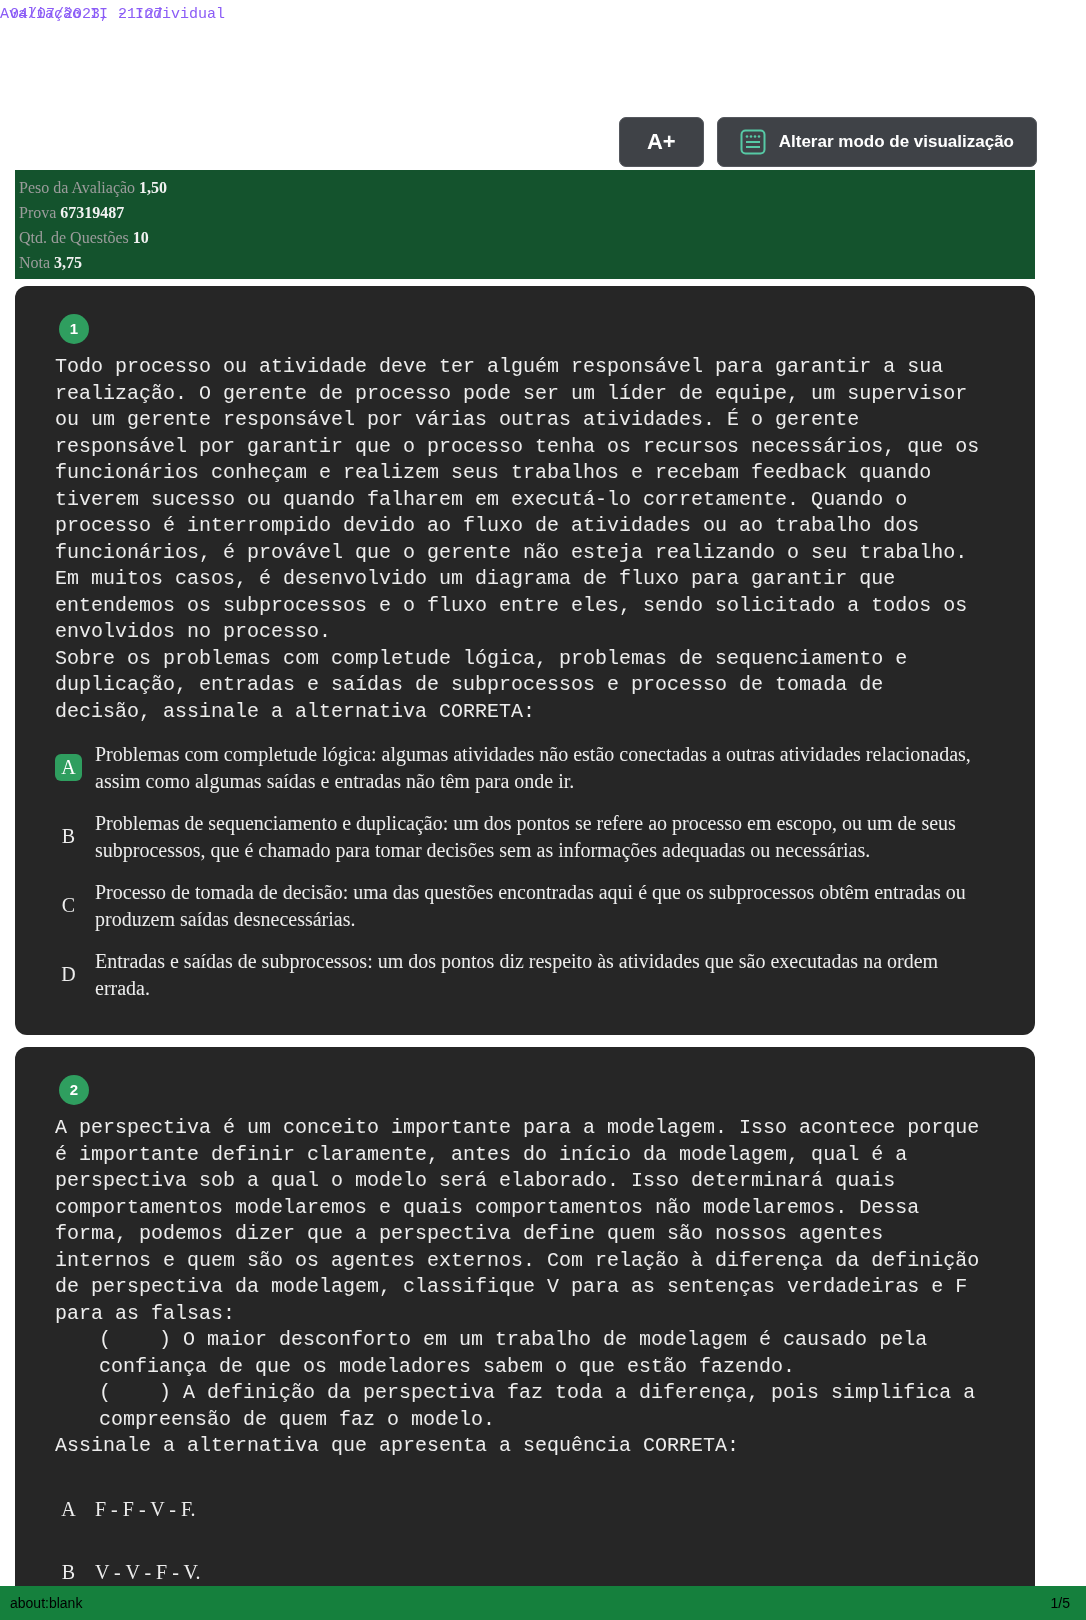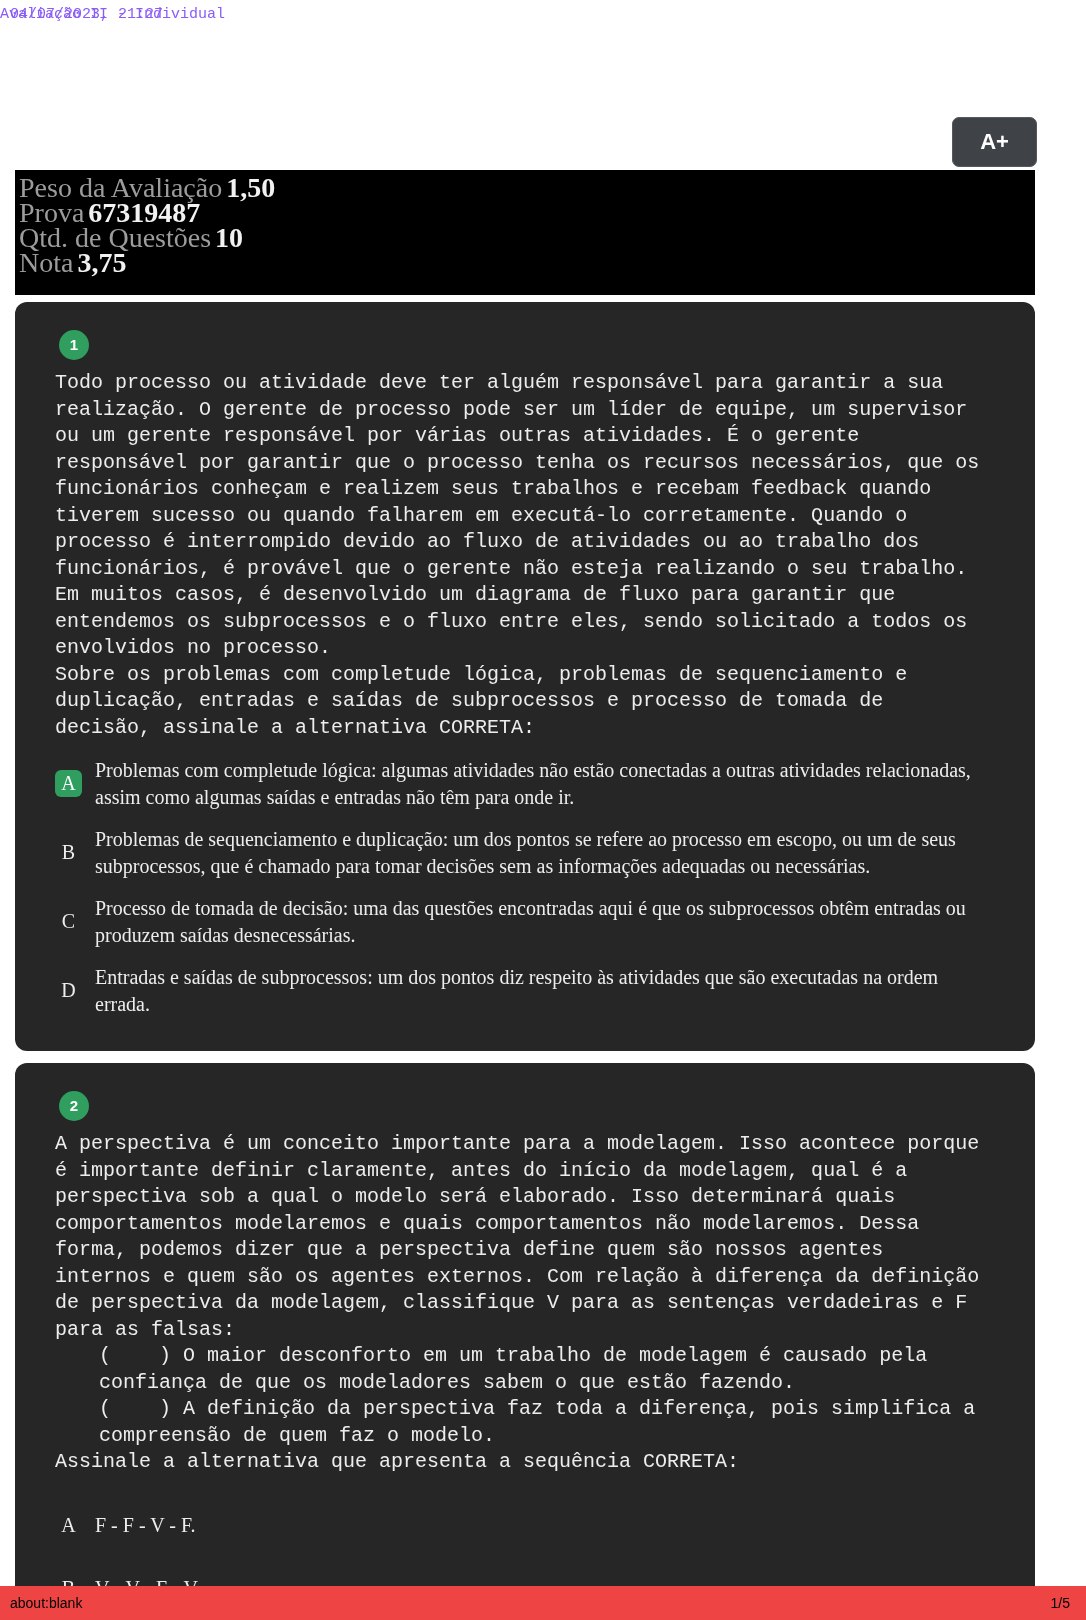--- a/index.html
+++ b/index.html
@@ -9,38 +9,38 @@
     font-family:"Liberation Serif", serif; color:#000;
   }
 
   
   .print-header { position:absolute; top:6px; left:0; width:100%; height:22px;
     font-family:Liberation Mono, monospace; font-size:15px; color:#8b5cf6; }
   .ph-time { position:absolute; left:10px; top:0; }
   .ph-title { position:absolute; left:0; right:0; top:0; text-align:left; }
 
   .print-footer { position:absolute; bottom:0; left:0; width:100%; height:34px;
-    background:#ef4444; font-family:"Liberation Sans", sans-serif; font-size:14px; z-index:5; }
+    background:#15803d; font-family:"Liberation Sans", sans-serif; font-size:14px; z-index:5; }
   .pf-left { position:absolute; left:10px; bottom:9px; }
   .pf-right { position:absolute; right:16px; bottom:9px; }
 
   
   .toolbar { position:absolute; top:117px; right:49px; display:flex; gap:13px; }
   .btn { background:#3f4247; color:#ffffff; border:1px solid #55585e; border-radius:7px;
     font-family:"Liberation Sans", sans-serif; cursor:pointer; display:flex;
     align-items:center; justify-content:center; }
   .btn-aplus { width:85px; height:50px; font-size:22px; font-weight:bold; }
   .btn-view  { height:50px; padding:0 22px; font-size:17px; font-weight:bold; gap:13px; }
   .view-icon svg { display:block; }
 
   
   .content { position:absolute; top:170px; left:15px; width:1020px; }
 
-  .meta { background:#000000; color:#9c9c9c; font-size:28px; line-height:25px;
-    padding:5px 10px 20px 4px; }
+  .meta { background:#14532d; color:#9c9c9c; font-size:16px; line-height:25px;
+    padding:5px 10px 4px 4px; }
   .meta-line { white-space:nowrap; }
   .meta-value { color:#f2f2f2; font-weight:bold; margin-left:4px; }
 
   .card { background:#262626; border-radius:12px; margin-top:7px;
     padding:28px 46px 34px 40px; color:#ededed; font-size:20px; line-height:26.5px; }
   .card-2 { margin-top:12px; padding-bottom:70px; }
 
   .q-badge { width:30px; height:30px; border-radius:50%; background:#2f9e5f; color:#ffffff;
     font-family:"Liberation Sans", sans-serif; font-weight:bold; font-size:15px;
     display:flex; align-items:center; justify-content:center; margin:0 0 10px 4px; }
@@ -58,20 +58,34 @@
 </head>
 <body>
 
 <header class="print-header">
   <span class="ph-time">04/07/2023, 21:27</span>
   <span class="ph-title">Avaliação II - Individual</span>
 </header>
 
 <div class="toolbar">
   <button class="btn btn-aplus">A+</button>
+  <button class="btn btn-view">
+    <span class="view-icon">
+      <svg width="26" height="26" viewBox="0 0 26 26" fill="none">
+        <rect x="1.5" y="1.5" width="23" height="23" rx="4" stroke="#57c9a5" stroke-width="2"></rect>
+        <circle cx="7" cy="7.5" r="1.3" fill="#57c9a5"></circle>
+        <circle cx="11" cy="7.5" r="1.3" fill="#57c9a5"></circle>
+        <circle cx="15" cy="7.5" r="1.3" fill="#57c9a5"></circle>
+        <circle cx="19" cy="7.5" r="1.3" fill="#57c9a5"></circle>
+        <line x1="6" y1="13" x2="20" y2="13" stroke="#57c9a5" stroke-width="2"></line>
+        <line x1="6" y1="18" x2="20" y2="18" stroke="#57c9a5" stroke-width="2"></line>
+      </svg>
+    </span>
+    <span>Alterar modo de visualização</span>
+  </button>
 </div>
 
 <div class="content">
 
   <section class="meta">
     <div class="meta-line">
       <span class="meta-label">Peso da Avaliação</span><span class="meta-value">1,50</span>
     </div>
     <div class="meta-line">
       <span class="meta-label">Prova</span><span class="meta-value">67319487</span>

